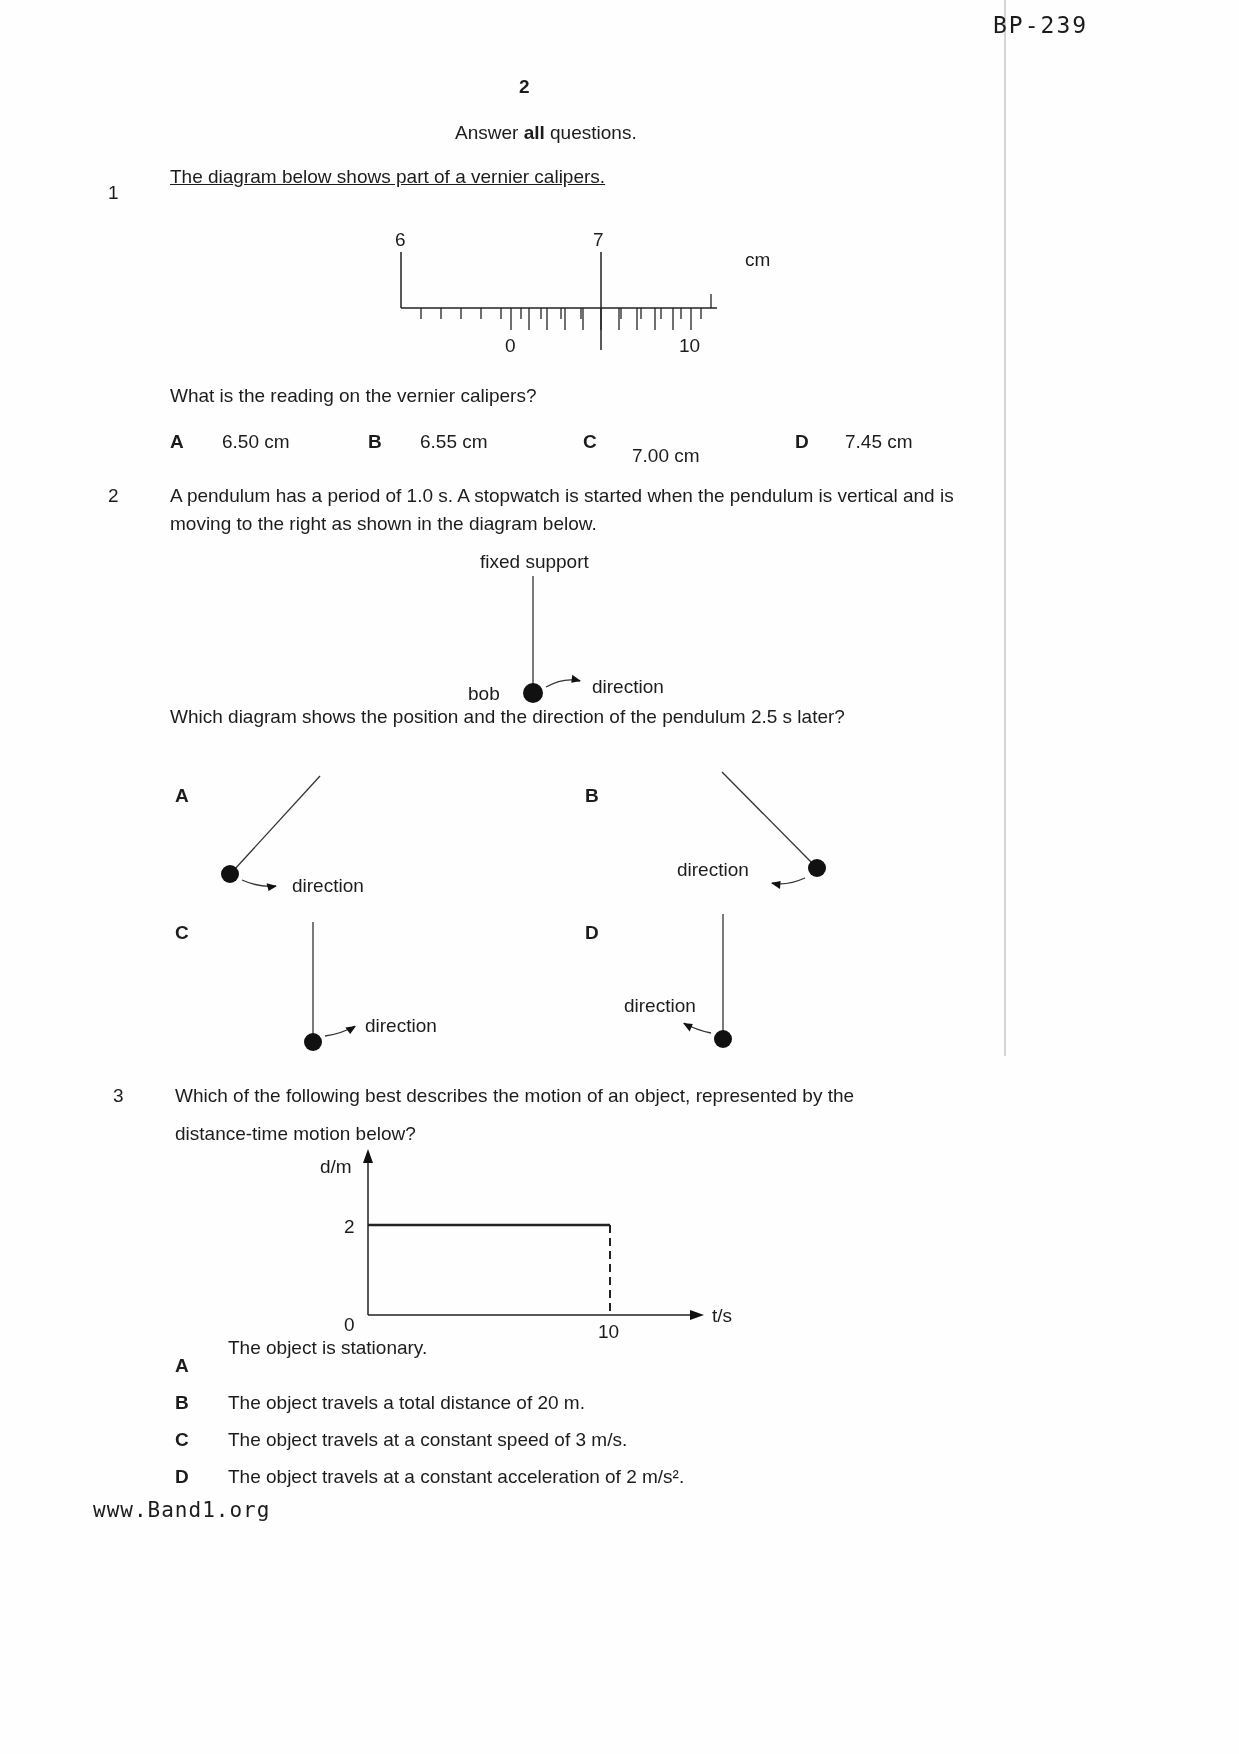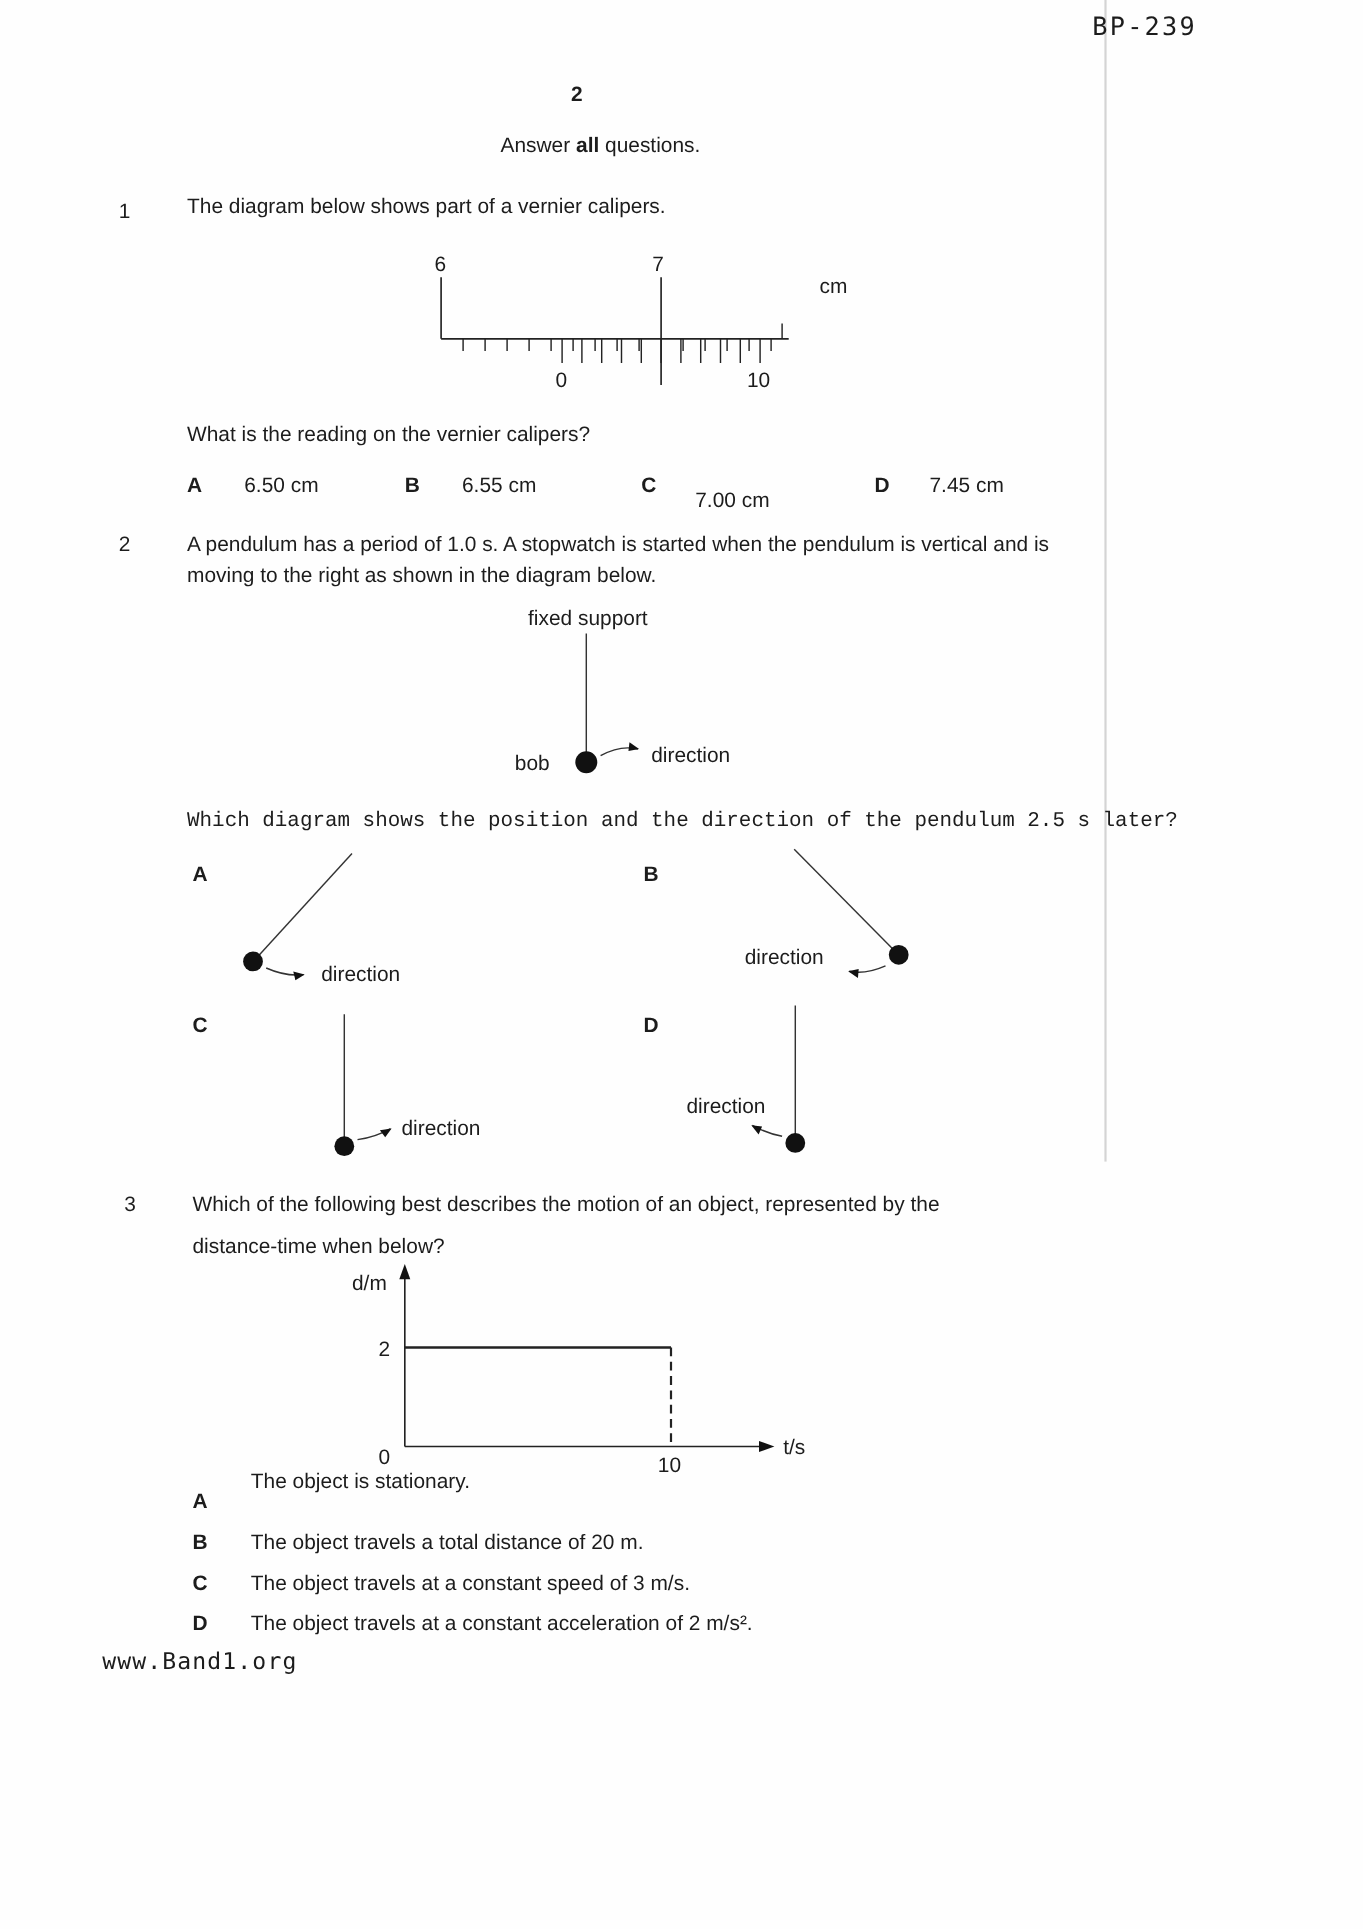--- a/index.html
+++ b/index.html
@@ -36,21 +36,21 @@
   <div class="abs t b" style="left:519px; top:74px;">2</div>
 
   <div class="abs t" style="left:455px; top:120px;">
     <span>Answer</span>
     <span class="b">all</span>
     <span>questions.</span>
   </div>
 
   <section>
     <div class="abs t" style="left:108px; top:180px;">1</div>
-    <div class="abs t" style="left:170px; top:176px;">The diagram below shows part of a vernier calipers.</div>
+    <div class="abs t" style="left:170px; top:164px;text-decoration:underline;">The diagram below shows part of a vernier calipers.</div>
 
     <svg class="abs" style="left:385px; top:228px;" width="430" height="135">
       <text x="10" y="18">6</text>
       <text x="208" y="18">7</text>
       <text x="360" y="38">cm</text>
 
       <line class="ln" x1="16" y1="24" x2="16" y2="80"></line>
       <line class="ln" x1="216" y1="24" x2="216" y2="122"></line>
       <line class="ln" x1="16" y1="80" x2="332" y2="80"></line>
       <line class="tick" x1="326" y1="66" x2="326" y2="80"></line>
@@ -111,21 +111,21 @@
     <svg class="abs" style="left:440px; top:550px;" width="320" height="175">
       <text x="40" y="18">fixed support</text>
       <line class="thin" x1="93" y1="26" x2="93" y2="135"></line>
       <circle class="bob" cx="93" cy="143" r="10"></circle>
       <text x="28" y="150">bob</text>
       <path class="thin" d="M 106 137 Q 124 127 140 131"></path>
       <polygon class="head" points="0,0 -10,-4 -9,4" transform="translate(141,131) rotate(14)"></polygon>
       <text x="152" y="143">direction</text>
     </svg>
 
-    <div class="abs t" style="left:170px; top:733px;font-family:Liberation Mono, monospace;">Which diagram shows the position and the direction of the pendulum 2.5 s later?</div>
+    <div class="abs t" style="left:170px; top:704px;">Which diagram shows the position and the direction of the pendulum 2.5 s later?</div>
 
     <span class="abs t b" style="left:175px; top:783px;">A</span>
     <svg class="abs" style="left:200px; top:772px;" width="270" height="130">
       <line class="thin" x1="120" y1="4" x2="34" y2="98"></line>
       <circle class="bob" cx="30" cy="102" r="9"></circle>
       <path class="thin" d="M 42 108 Q 60 116 76 114"></path>
       <polygon class="head" points="0,0 -10,-4 -9,4" transform="translate(77,114) rotate(-7)"></polygon>
       <text x="92" y="120">direction</text>
     </svg>
 
@@ -153,21 +153,21 @@
       <circle class="bob" cx="123" cy="129" r="9"></circle>
       <path class="thin" d="M 111 123 Q 96 120 84 113"></path>
       <polygon class="head" points="0,0 -10,-4 -9,4" transform="translate(83,113) rotate(210)"></polygon>
       <text x="24" y="102">direction</text>
     </svg>
   </section>
 
   <section>
     <div class="abs t" style="left:113px; top:1083px;">3</div>
     <div class="abs t" style="left:175px; top:1083px;">Which of the following best describes the motion of an object, represented by the</div>
-    <div class="abs t" style="left:175px; top:1121px;">distance-time when below?</div>
+    <div class="abs t" style="left:175px; top:1121px;">distance-time motion below?</div>
 
     <svg class="abs" style="left:300px; top:1145px;" width="440" height="205">
       <text x="20" y="28">d/m</text>
       <line class="ln" x1="68" y1="170" x2="68" y2="14"></line>
       <polygon class="head" points="68,4 63,18 73,18"></polygon>
       <line class="ln" x1="68" y1="170" x2="392" y2="170"></line>
       <polygon class="head" points="404,170 390,165 390,175"></polygon>
       <text x="412" y="177">t/s</text>
       <text x="44" y="88">2</text>
       <line x1="68" y1="80" x2="310" y2="80" stroke="#222" stroke-width="2.3"></line>

